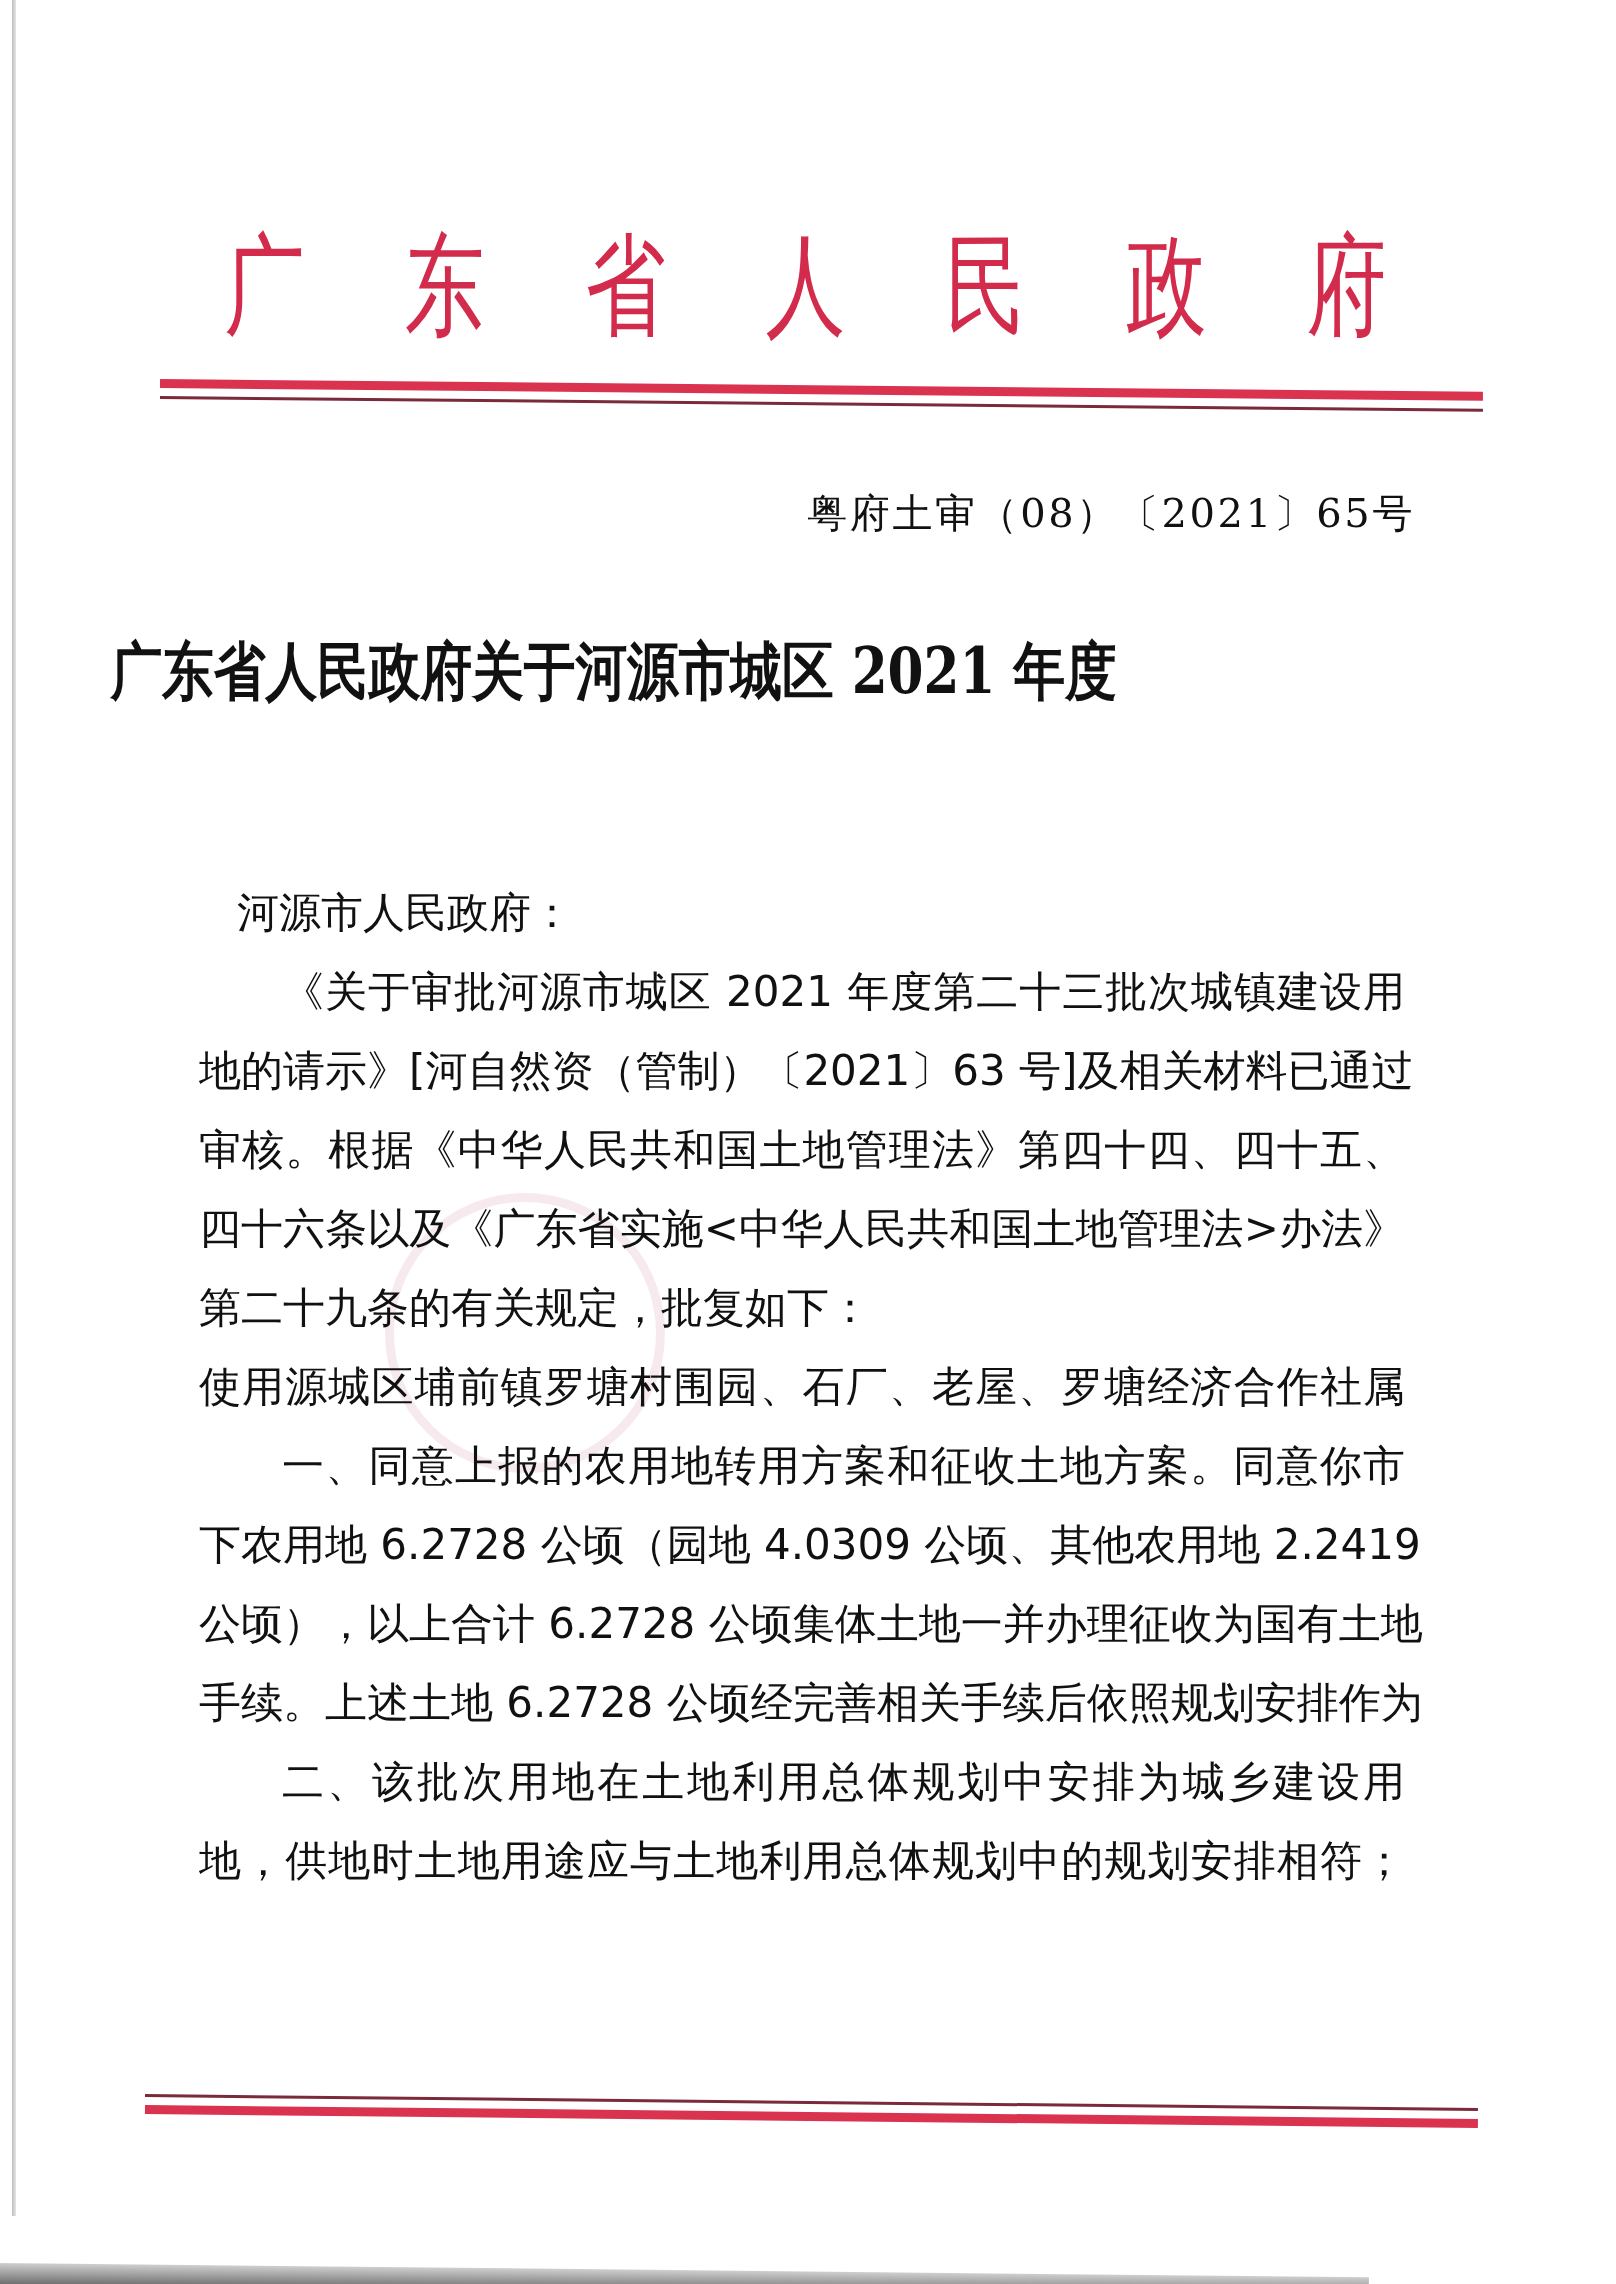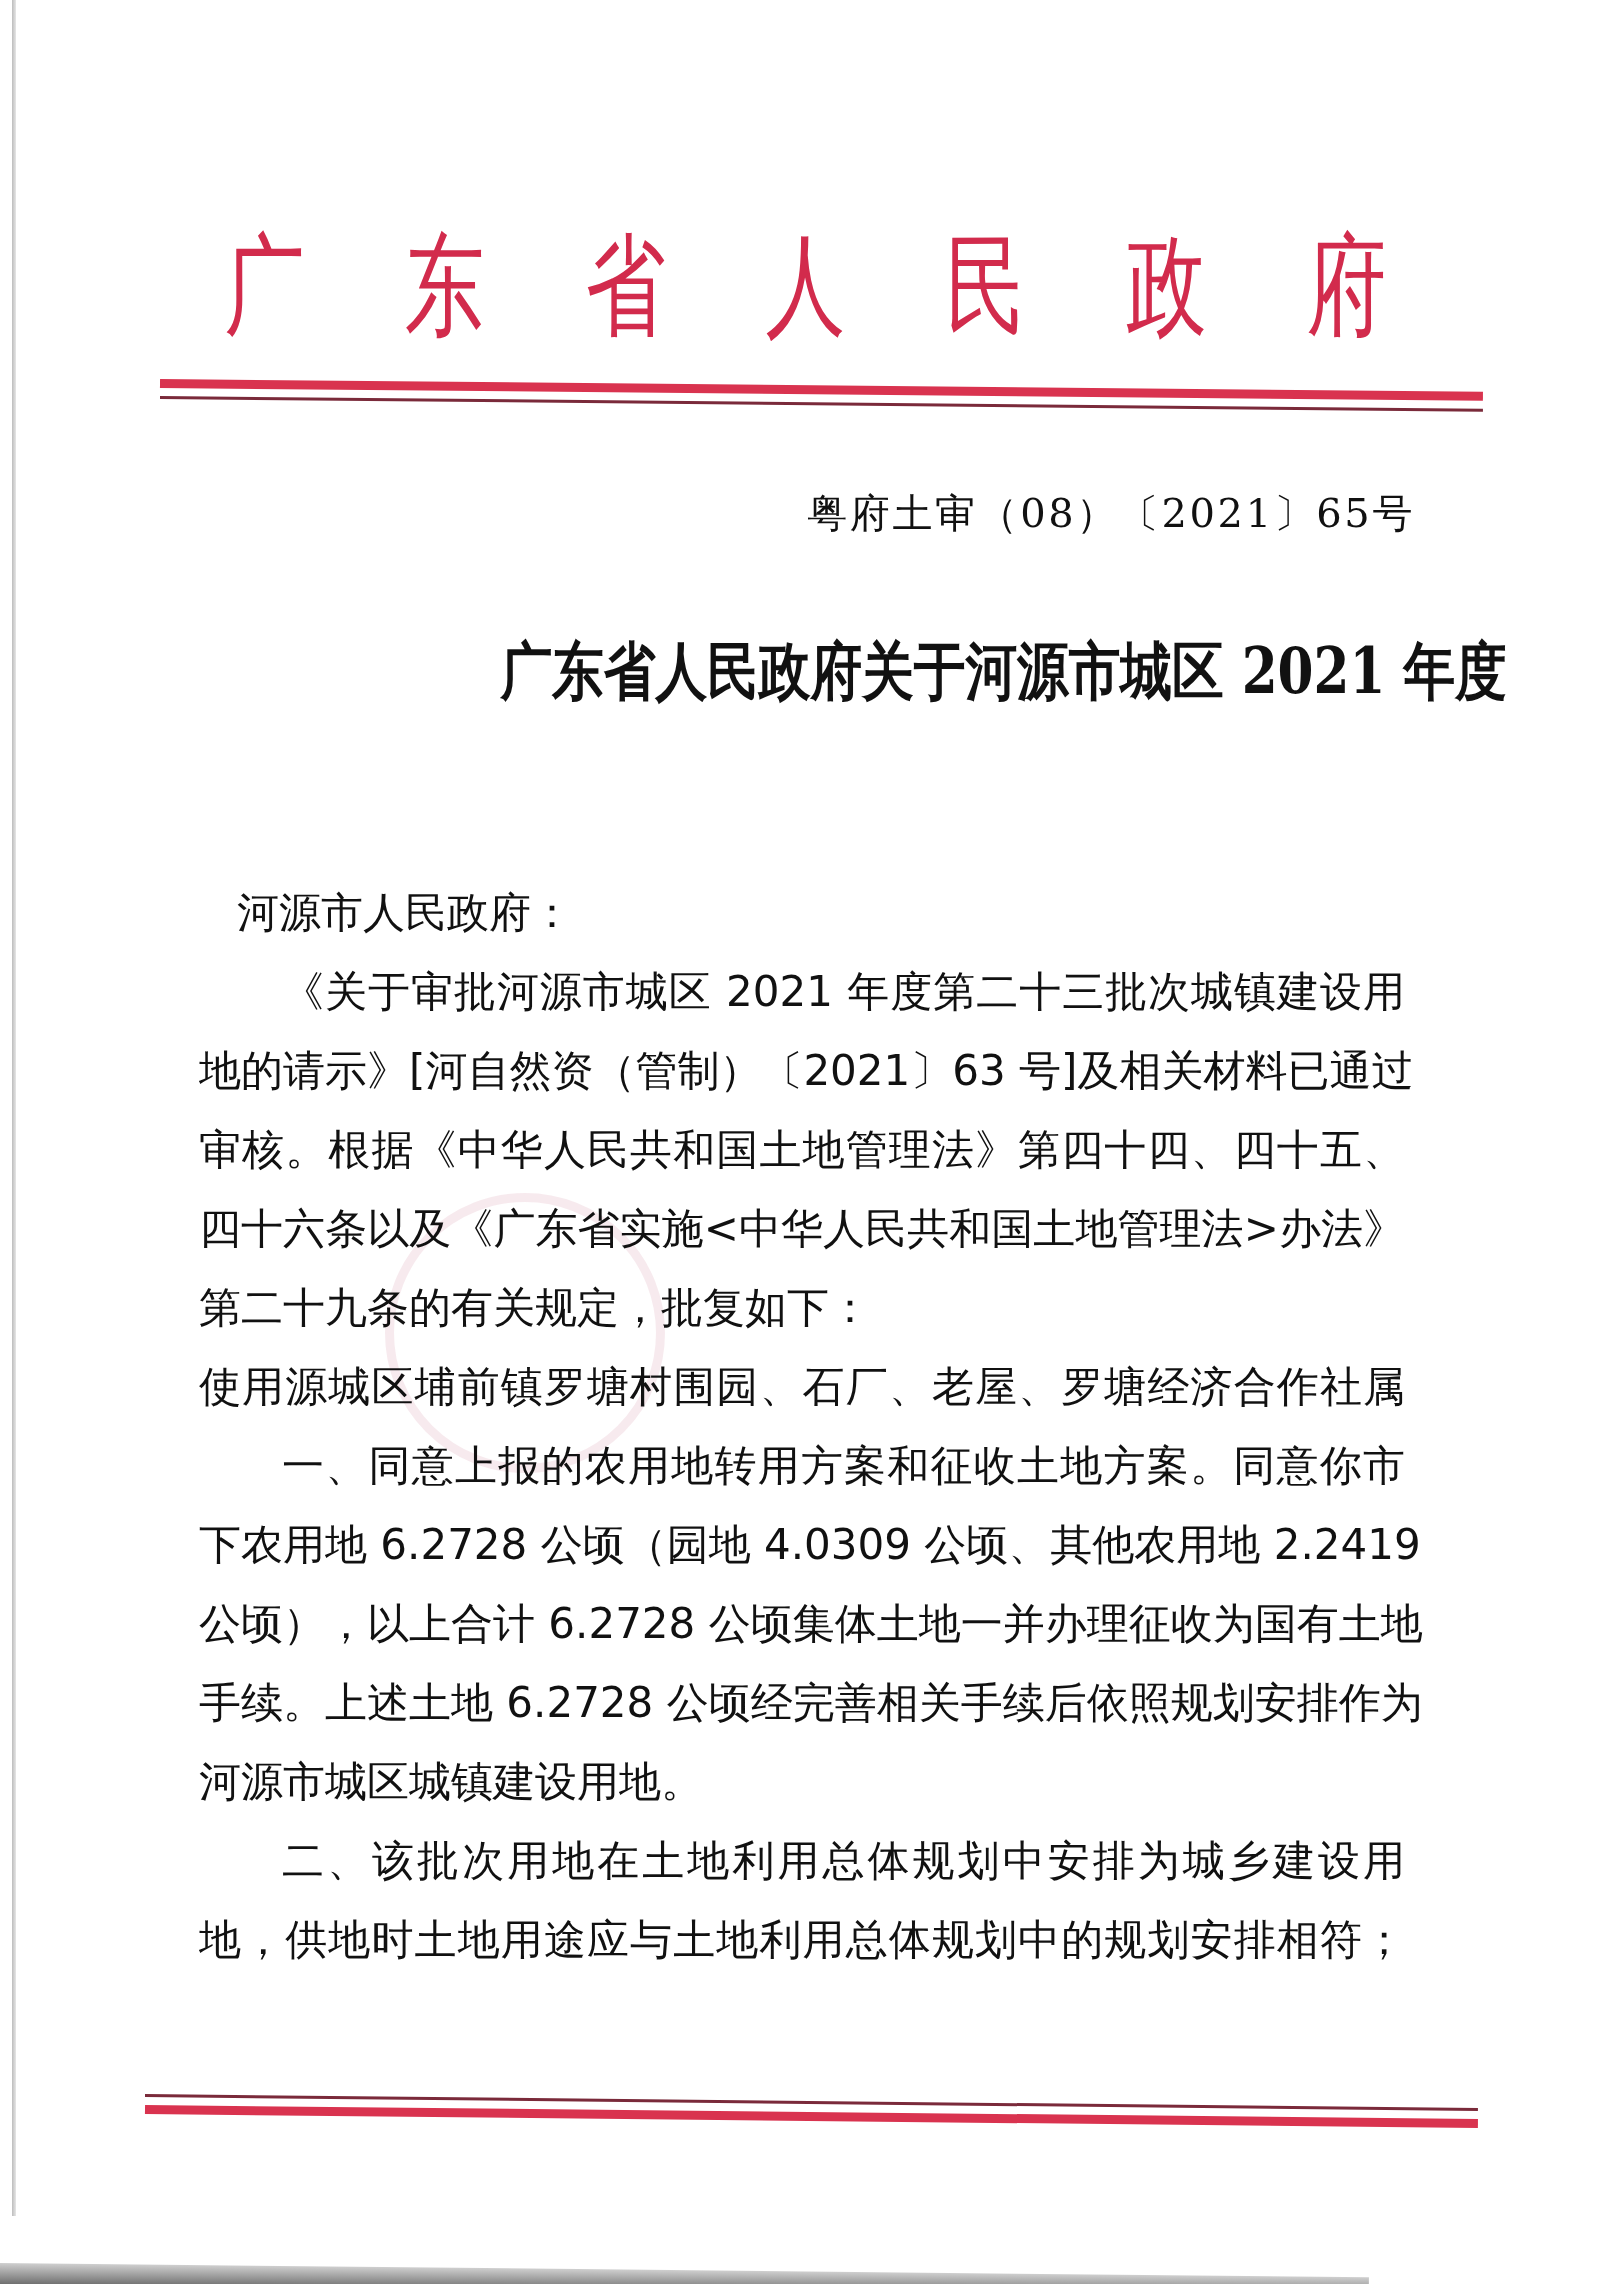--- a/index.html
+++ b/index.html
@@ -33,21 +33,21 @@
   .rule {
     position: absolute; background: #d9334f; transform-origin: left center;
   }
   .rule.thick { height: 9px; }
   .rule.thin  { height: 2.6px; background: #7a2a3a; }
   .doc-number {
     position: absolute; right: 202px; top: 486px;
     font-size: 40px; letter-spacing: 2.6px; font-family: "DejaVu Serif", serif;
   }
   .doc-title {
-    position: absolute; left: 0; width: 1617px; text-align: right;
+    position: absolute; left: 0; width: 1617px; text-align: left;
     font-weight: bold; font-size: 63px; letter-spacing: 0px;
     font-family: "DejaVu Serif", serif;
   }
   .doc-title .line { display: block; height: 91px; line-height: 91px; }
   .doc-title .line span { display: inline-block; transform: scaleX(0.82); }
   .body-text {
     position: absolute; left: 199px; top: 873px; width: 1206px;
     font-size: 42px; line-height: 79px;
     font-family: "DejaVu Sans", sans-serif;
   }
@@ -90,21 +90,20 @@
       <span class="ln indent">《关于审批河源市城区 2021 年度第二十三批次城镇建设用</span>
       <span class="ln">地的请示》[河自然资（管制）〔2021〕63 号]及相关材料已通过</span>
       <span class="ln">审核。根据《中华人民共和国土地管理法》第四十四、四十五、</span>
       <span class="ln">四十六条以及《广东省实施&lt;中华人民共和国土地管理法&gt;办法》</span>
       <span class="ln last">第二十九条的有关规定，批复如下：</span>
       <span class="ln">使用源城区埔前镇罗塘村围园、石厂、老屋、罗塘经济合作社属</span>
       <span class="ln indent">一、同意上报的农用地转用方案和征收土地方案。同意你市</span>
       <span class="ln">下农用地 6.2728 公顷（园地 4.0309 公顷、其他农用地 2.2419</span>
       <span class="ln">公顷），以上合计 6.2728 公顷集体土地一并办理征收为国有土地</span>
       <span class="ln">手续。上述土地 6.2728 公顷经完善相关手续后依照规划安排作为</span>
-      <span class="ln last">河源市城区城镇建设用地。</span>
       <span class="ln indent">二、该批次用地在土地利用总体规划中安排为城乡建设用</span>
       <span class="ln">地，供地时土地用途应与土地利用总体规划中的规划安排相符；</span>
     </div>
 </div>
 
 <div class="rule thin" style="left:145px; top:2094px; width:1333px; transform: rotate(0.6deg);"></div>
 <div class="rule thick" style="left:145px; top:2105px; width:1333px; transform: rotate(0.6deg);"></div>
 
 <div class="page-bottom-shadow"></div>
 

